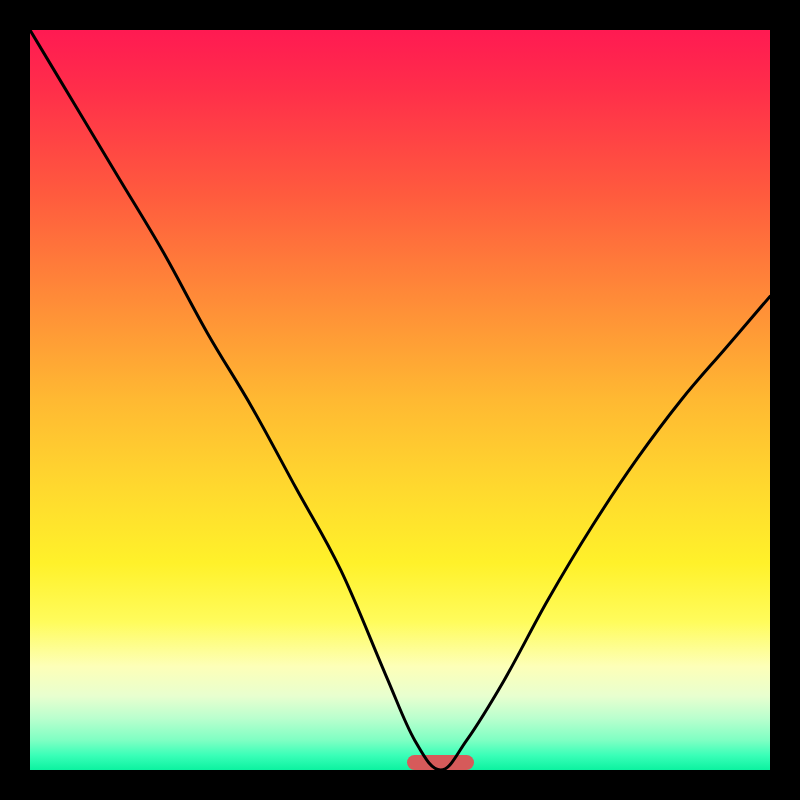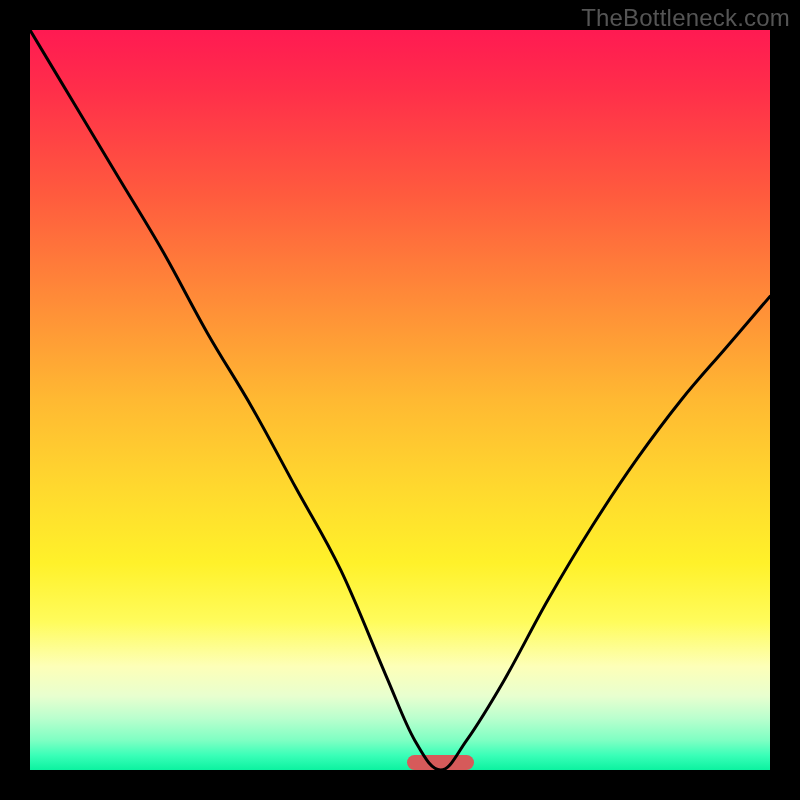--- a/index.html
+++ b/index.html
@@ -75,21 +75,20 @@
     border-radius: 8px;
     background: #d65a5a;
     z-index: 3;
   }
 </style>
 </head>
 <body>
 
 <div class="frame">
 
-  <div class="watermark">TheBottleneck.com</div>
 
   <div class="plot">
     <div class="gradient"></div>
 
     <div class="red-pill" style="left: 377.4px; width: 66.6px; bottom: 0px; background: rgb(214, 90, 90);"></div>
 
     <svg class="curve" viewBox="0 0 740 740" preserveAspectRatio="none">
       <path d="M 0.0 0.0 C 8.0 13.3, 28.4 47.4, 44.4 74.0 C 60.4 100.6, 72.8 121.4, 88.8 148.0 C 104.8 174.6, 117.2 194.0, 133.2 222.0 C 149.2 250.0, 161.6 275.4, 177.6 303.4 C 193.6 331.4, 206.0 349.4, 222.0 377.4 C 238.0 405.4, 250.4 429.5, 266.4 458.8 C 282.4 488.1, 294.8 506.9, 310.8 540.2 C 326.8 573.5, 341.9 613.2, 355.2 643.8 C 368.5 674.4, 374.8 693.1, 384.8 710.4 C 394.8 727.7, 401.4 740.0, 410.7 740.0 C 420.0 740.0, 425.3 726.4, 436.6 710.4 C 447.9 694.4, 458.9 676.5, 473.6 651.2 C 488.3 625.9, 502.0 597.8, 518.0 569.8 C 534.0 541.8, 546.4 521.1, 562.4 495.8 C 578.4 470.5, 590.8 451.8, 606.8 429.2 C 622.8 406.6, 635.2 390.0, 651.2 370.0 C 667.2 350.0, 679.6 336.8, 695.6 318.2 C 711.6 299.6, 732.0 275.7, 740.0 266.4" fill="none" stroke="#000000" stroke-width="3" stroke-linecap="round" stroke-linejoin="round"></path>
     </svg>
   </div>

